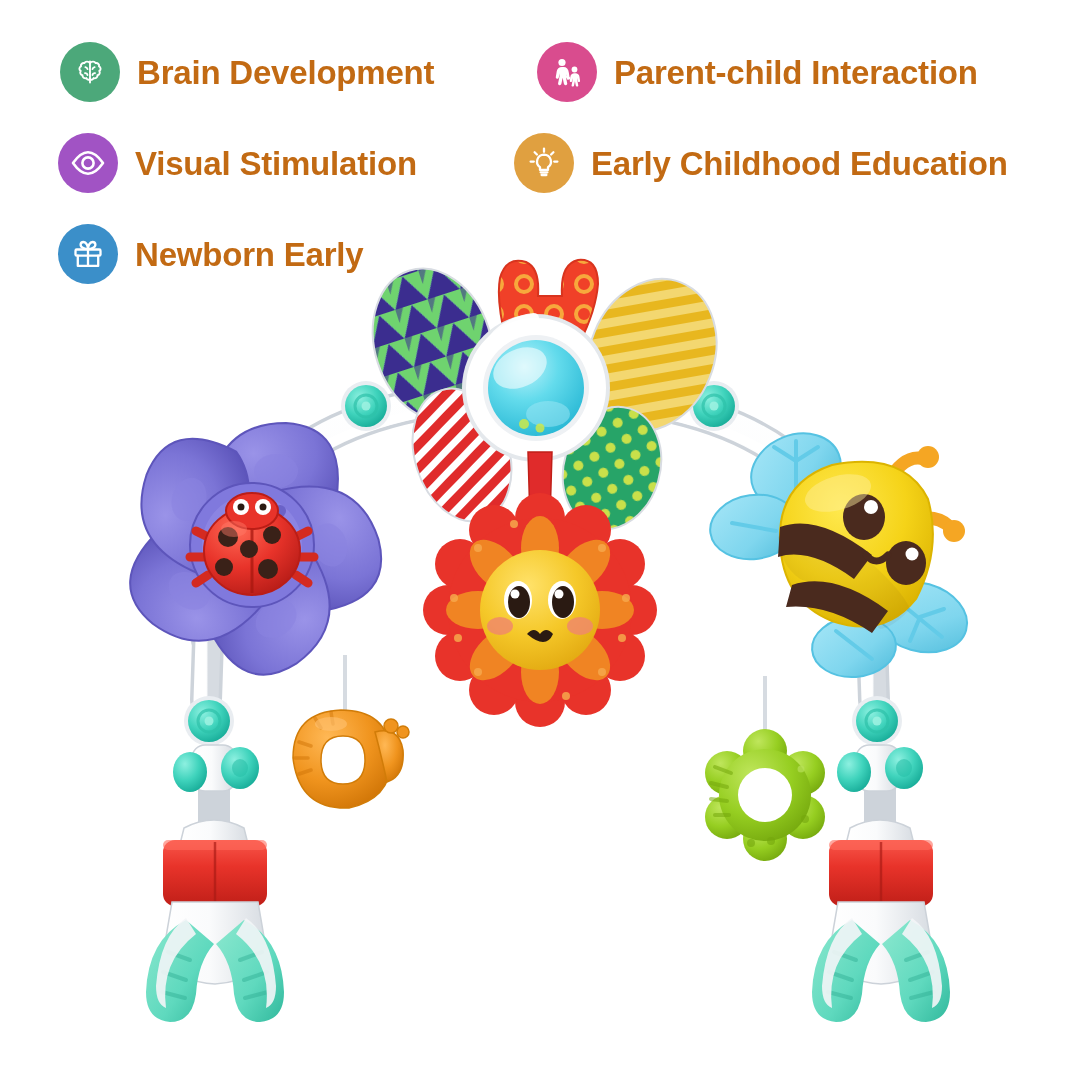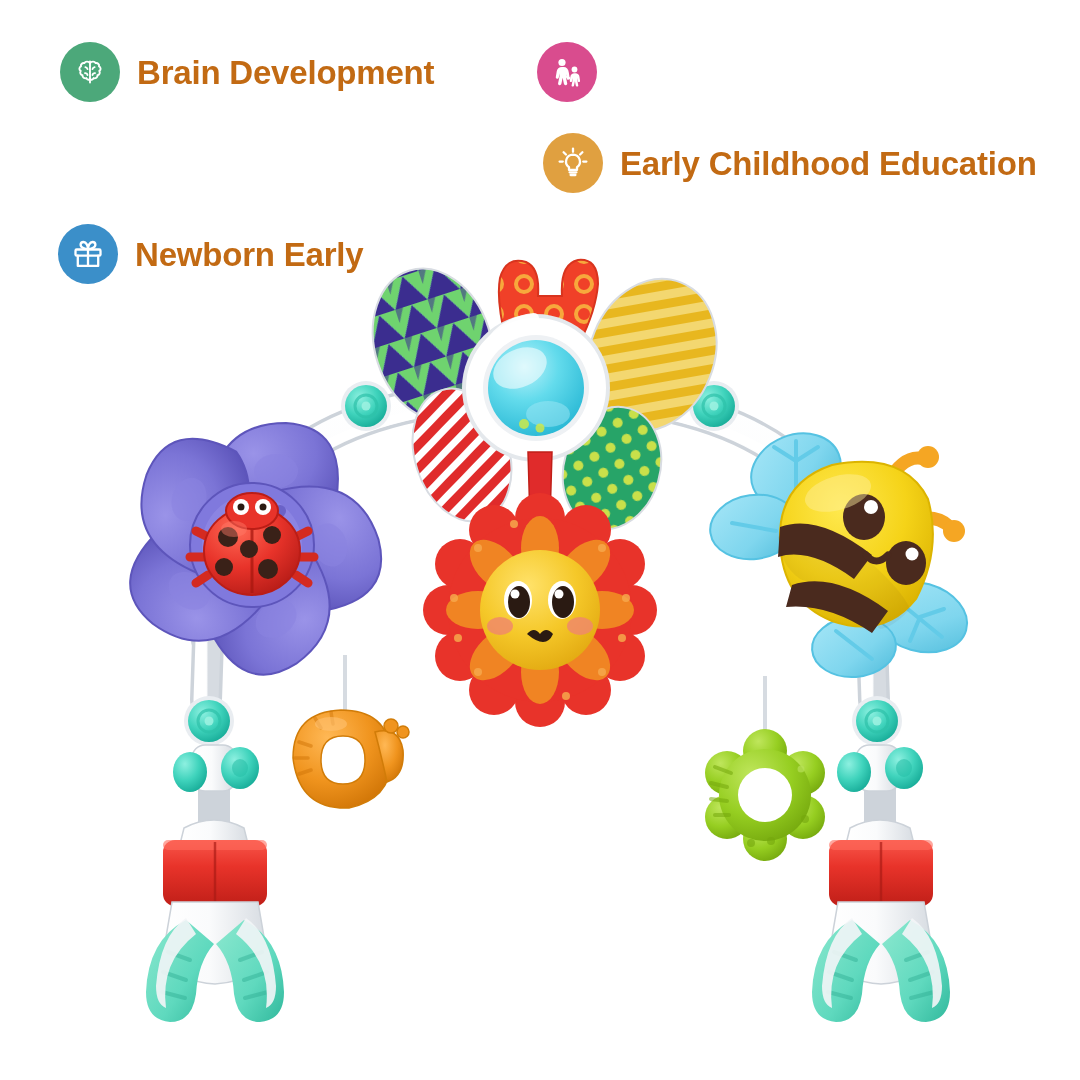--- a/index.html
+++ b/index.html
@@ -45,21 +45,21 @@
   .feature-label {
     font-size: 33px;
     font-weight: bold;
     letter-spacing: -0.2px;
     line-height: 1;
   }
 
   #feat-0 { left: 60px;  top: 42px; }
   #feat-1 { left: 537px; top: 42px; }
   #feat-2 { left: 58px;  top: 133px; }
-  #feat-3 { left: 543px; top: 133px; }
+  #feat-3 { left: 514px; top: 133px; }
   #feat-4 { left: 58px;  top: 224px; }
 
   
   #product-stage {
     position: absolute;
     left: 0;
     top: 0;
     width: 1080px;
     height: 1080px;
     z-index: 10;
@@ -555,22 +555,34 @@
       <svg width="36" height="36" viewBox="0 0 36 36" aria-hidden="true">
         <g fill="#ffffff">
           <circle cx="13" cy="8.5" r="3.6"></circle>
           <path d="M13 13c-3 0-5 2-5.3 4.6l-.9 5.4c-.15.9.45 1.6 1.3 1.7.85.1 1.55-.45 1.7-1.3l.7-4.1v3.1l-1.4 6.9c-.2 1 .4 1.8 1.35 1.95.95.15 1.75-.45 1.95-1.4l1.2-5.9h.1l1.2 5.9c.2.95 1 1.55 1.95 1.4.95-.15 1.55-.95 1.35-1.95L17 23.4v-3.1l.7 4.1c.15.85.85 1.4 1.7 1.3.85-.1 1.45-.8 1.3-1.7l-.9-5.4C19.5 15 17.5 13 14.5 13z"></path>
           <circle cx="25.5" cy="15.5" r="2.9"></circle>
           <path d="M25.5 19.3c-2.3 0-3.9 1.5-4.1 3.5l-.6 3.9c-.1.7.35 1.25 1 1.35.65.1 1.2-.35 1.3-1l.5-3v2.2l-1 4.9c-.15.75.3 1.35 1 1.45.7.1 1.3-.35 1.45-1.05l.85-4.2h.05l.85 4.2c.15.7.75 1.15 1.45 1.05.7-.1 1.15-.7 1-1.45l-1-4.9v-2.2l.5 3c.1.65.65 1.1 1.3 1 .65-.1 1.1-.65 1-1.35l-.6-3.9c-.2-2-1.8-3.5-4.1-3.5z"></path>
           <path d="M16.6 21.2l4.8 2.3-.55 1.9-5-2.4z"></path>
         </g>
       </svg>
     </span>
+    <span class="feature-label" style="color:#C26A13;">Parent-child Interaction</span>
   </div>
 
+  <div class="feature" id="feat-2">
+    <span class="feature-icon" style="background:#A153C4;">
+      <svg width="38" height="38" viewBox="0 0 38 38" aria-hidden="true">
+        <g fill="none" stroke="#ffffff" stroke-width="2.6" stroke-linejoin="round">
+          <path d="M4 19c5-7.2 10-10.8 15-10.8S29 11.8 34 19c-5 7.2-10 10.8-15 10.8S9 26.2 4 19z"></path>
+          <circle cx="19" cy="19" r="5.6"></circle>
+        </g>
+      </svg>
+    </span>
+    <span class="feature-label" style="color:#C26A13;">Visual Stimulation</span>
+  </div>
 
   <div class="feature" id="feat-3">
     <span class="feature-icon" style="background:#E0A040;">
       <svg width="38" height="38" viewBox="0 0 38 38" aria-hidden="true">
         <g fill="none" stroke="#ffffff" stroke-width="2.3" stroke-linecap="round" stroke-linejoin="round">
           <path d="M19 10.6a7 7 0 0 0-4 12.7v2.6h8v-2.6a7 7 0 0 0-4-12.7z"></path>
           <path d="M15.6 28.3h6.8M16.6 31h4.8"></path>
           <path d="M19 4.6v3.2M9.6 8.2l2.3 2.3M28.4 8.2l-2.3 2.3M5.6 17.6h3.2M29.2 17.6h3.2"></path>
         </g>
       </svg>

